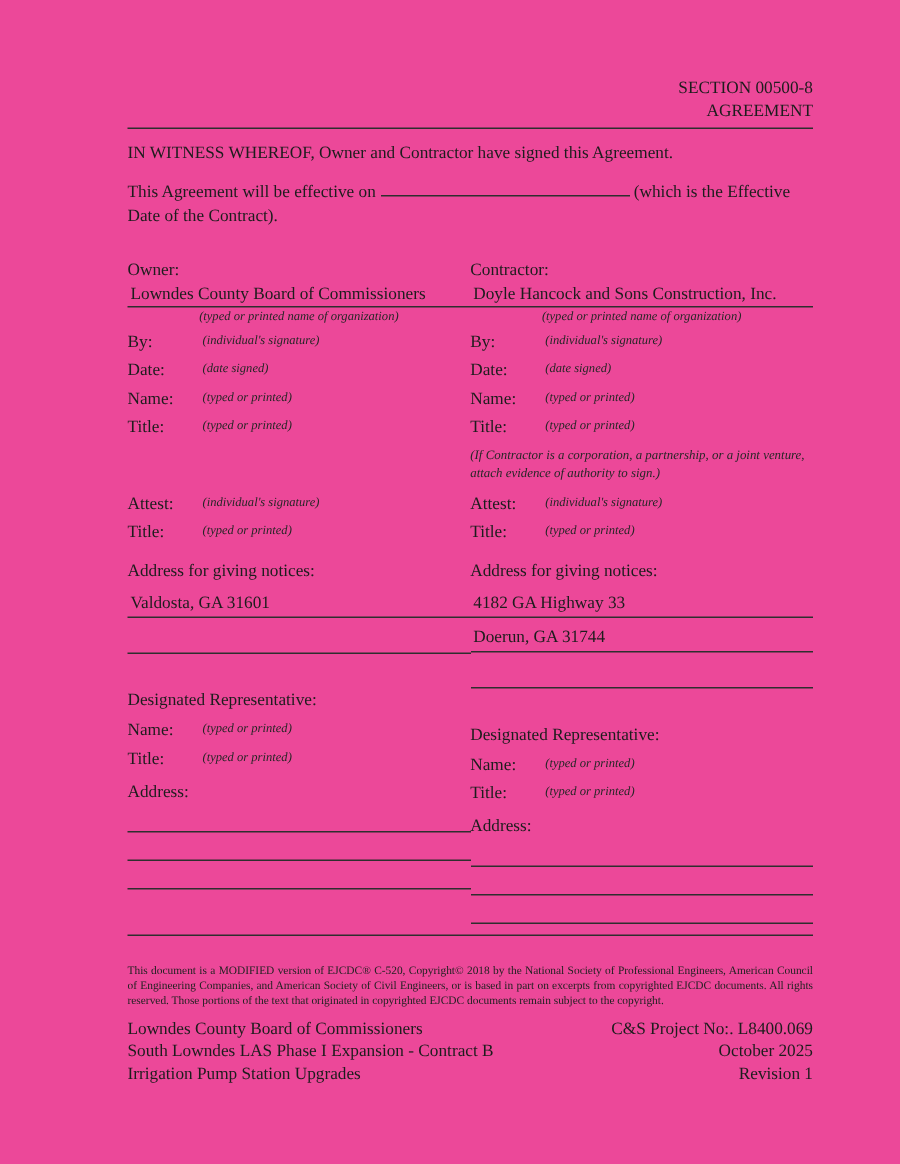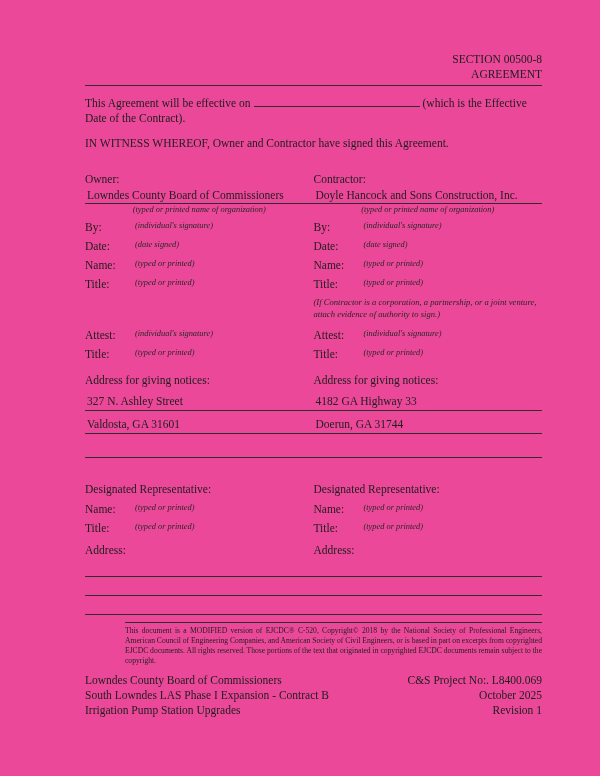--- a/index.html
+++ b/index.html
@@ -24,37 +24,37 @@
   .sig-field { flex:1; display:flex; flex-direction:row; }
   .sig-line { border-bottom:1.2px solid #2e2e2e; height:12px; }
   .note { font-style:italic; font-size:8.6px; line-height:1.4; margin:5px 0 1px 0; min-height:27px; color:#262626; }
   .addr-heading { margin-top:13px; line-height:1.2; }
   .addr-line { border-bottom:1.2px solid #2e2e2e; margin-top:7px; min-height:15px; padding-left:2px; white-space:nowrap; }
   .addr-line.blank { min-height:14px; margin-top:9px; }
   .desig-heading { margin-top:25px; line-height:1.2; }
   .address-label { margin-top:9px; line-height:1.2; }
   .blank-short { border-bottom:1.2px solid #2e2e2e; margin-top:9px; min-height:9px; }
   
-  .notice { border-top:1.6px solid #2e2e2e; margin-top:7px; padding-top:3px; font-size:7.6px; line-height:1.32; text-align:justify; color:#222;margin-left:40px; }
+  .notice { border-top:1.6px solid #2e2e2e; margin-top:7px; padding-top:18px; font-size:7.6px; line-height:1.32; text-align:justify; color:#222; }
   .footer { display:flex; justify-content:space-between; margin-top:7px; line-height:1.32; }
   .footer-right { text-align:right; }
 </style>
 </head>
 <body>
 
 <div class="page">
 
   <div class="doc-header">
     <div>SECTION 00500-8</div>
     <div>AGREEMENT</div>
   </div>
 
+  <p class="para">IN WITNESS WHEREOF, Owner and Contractor have signed this Agreement.</p>
+
   <p class="para"><span>This Agreement will be effective on</span><span class="blank-inline"></span><span>(which is the Effective Date of the Contract).</span></p>
-
-  <p class="para">IN WITNESS WHEREOF, Owner and Contractor have signed this Agreement.</p>
 
   <div class="cols">
 
     <div class="col">
       <div class="col-heading">Owner:</div>
       <div>
         <div class="org-line">Lowndes County Board of Commissioners</div>
         <span class="caption">(typed or printed name of organization)</span>
       </div>
 
@@ -98,21 +98,20 @@
       </div>
       <div class="sig-row">
         <span class="sig-label">Title:</span>
         <span class="sig-field">
             <span class="sig-line"></span>
             <span class="caption">(typed or printed)</span>
           </span>
       </div>
 
       <div class="addr-heading">Address for giving notices:</div>
-      <div class="addr-line">327 N. Ashley Street</div>
       <div class="addr-line">Valdosta, GA 31601</div>
       <div class="addr-line blank"></div>
 
       <div class="desig-heading">Designated Representative:</div>
       <div class="sig-row">
         <span class="sig-label">Name:</span>
         <span class="sig-field">
             <span class="sig-line"></span>
             <span class="caption">(typed or printed)</span>
           </span>

